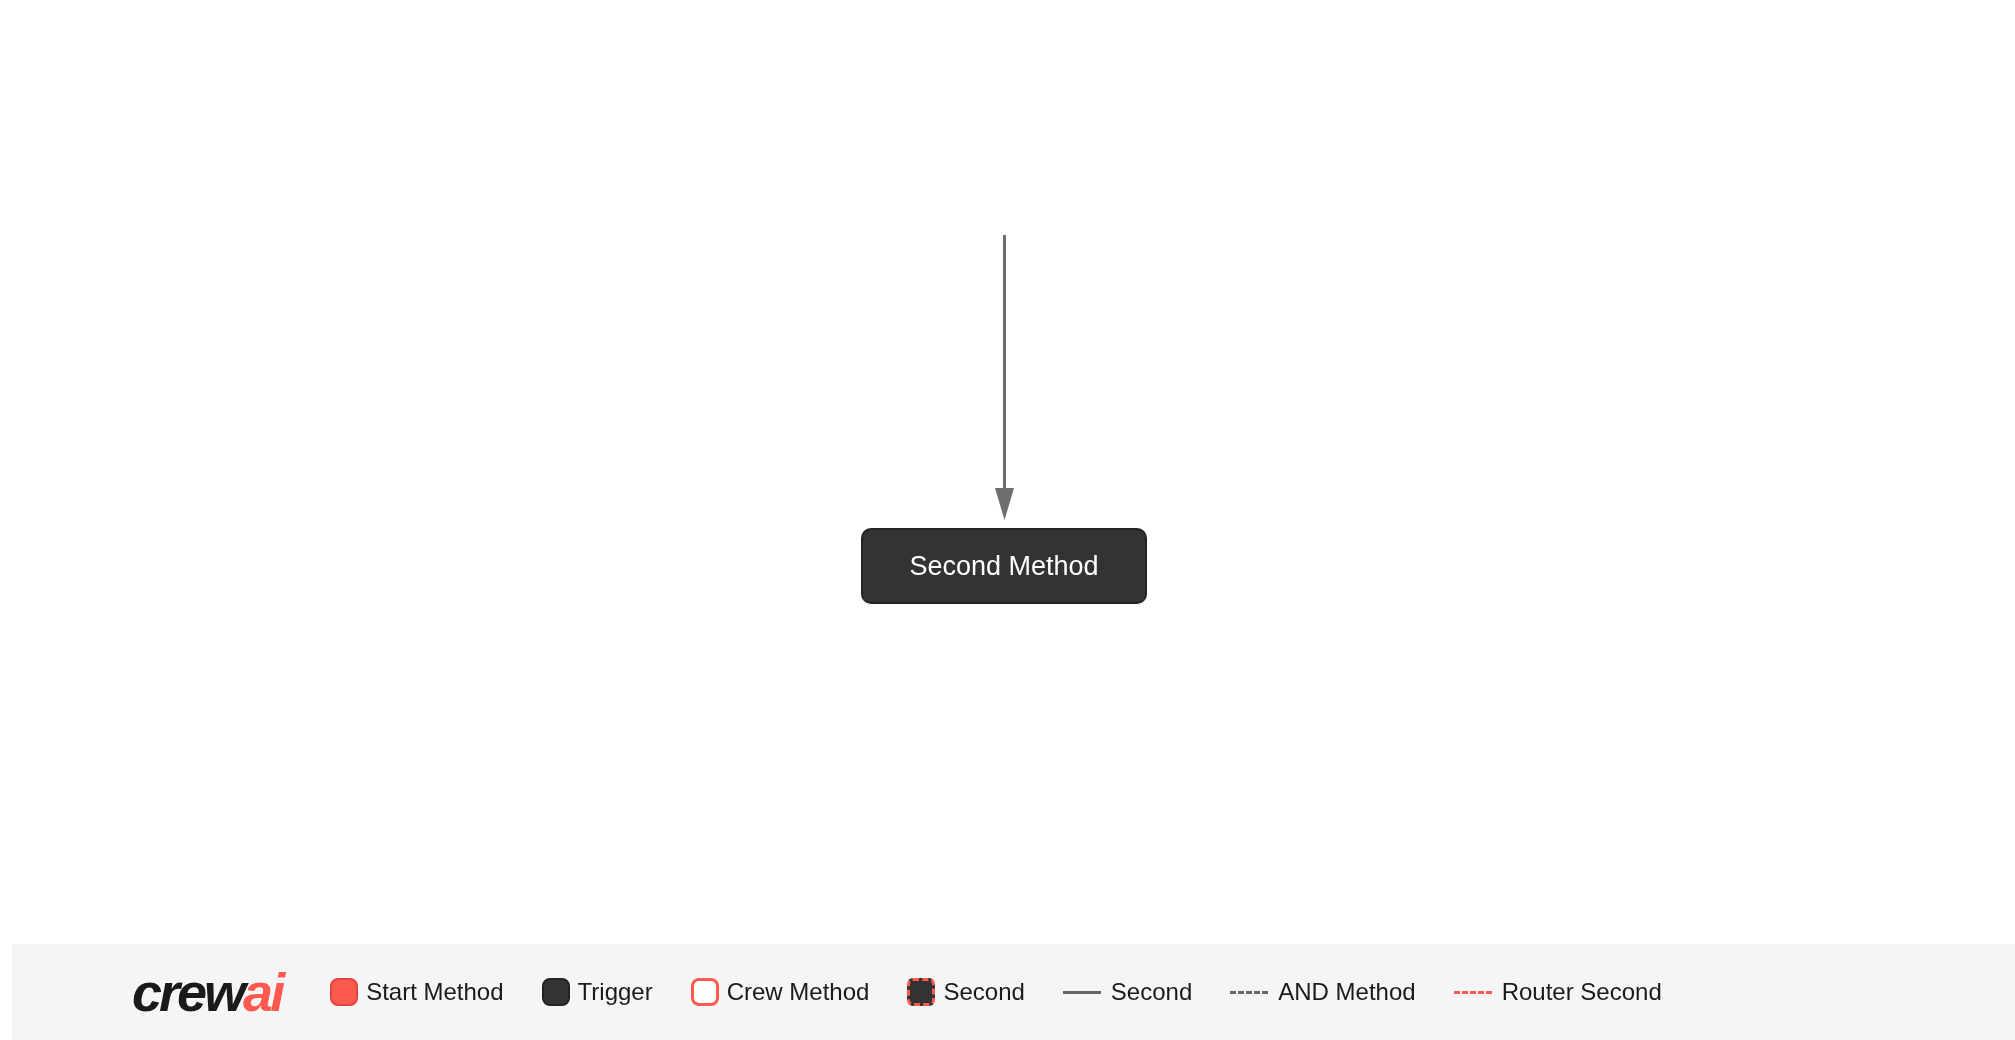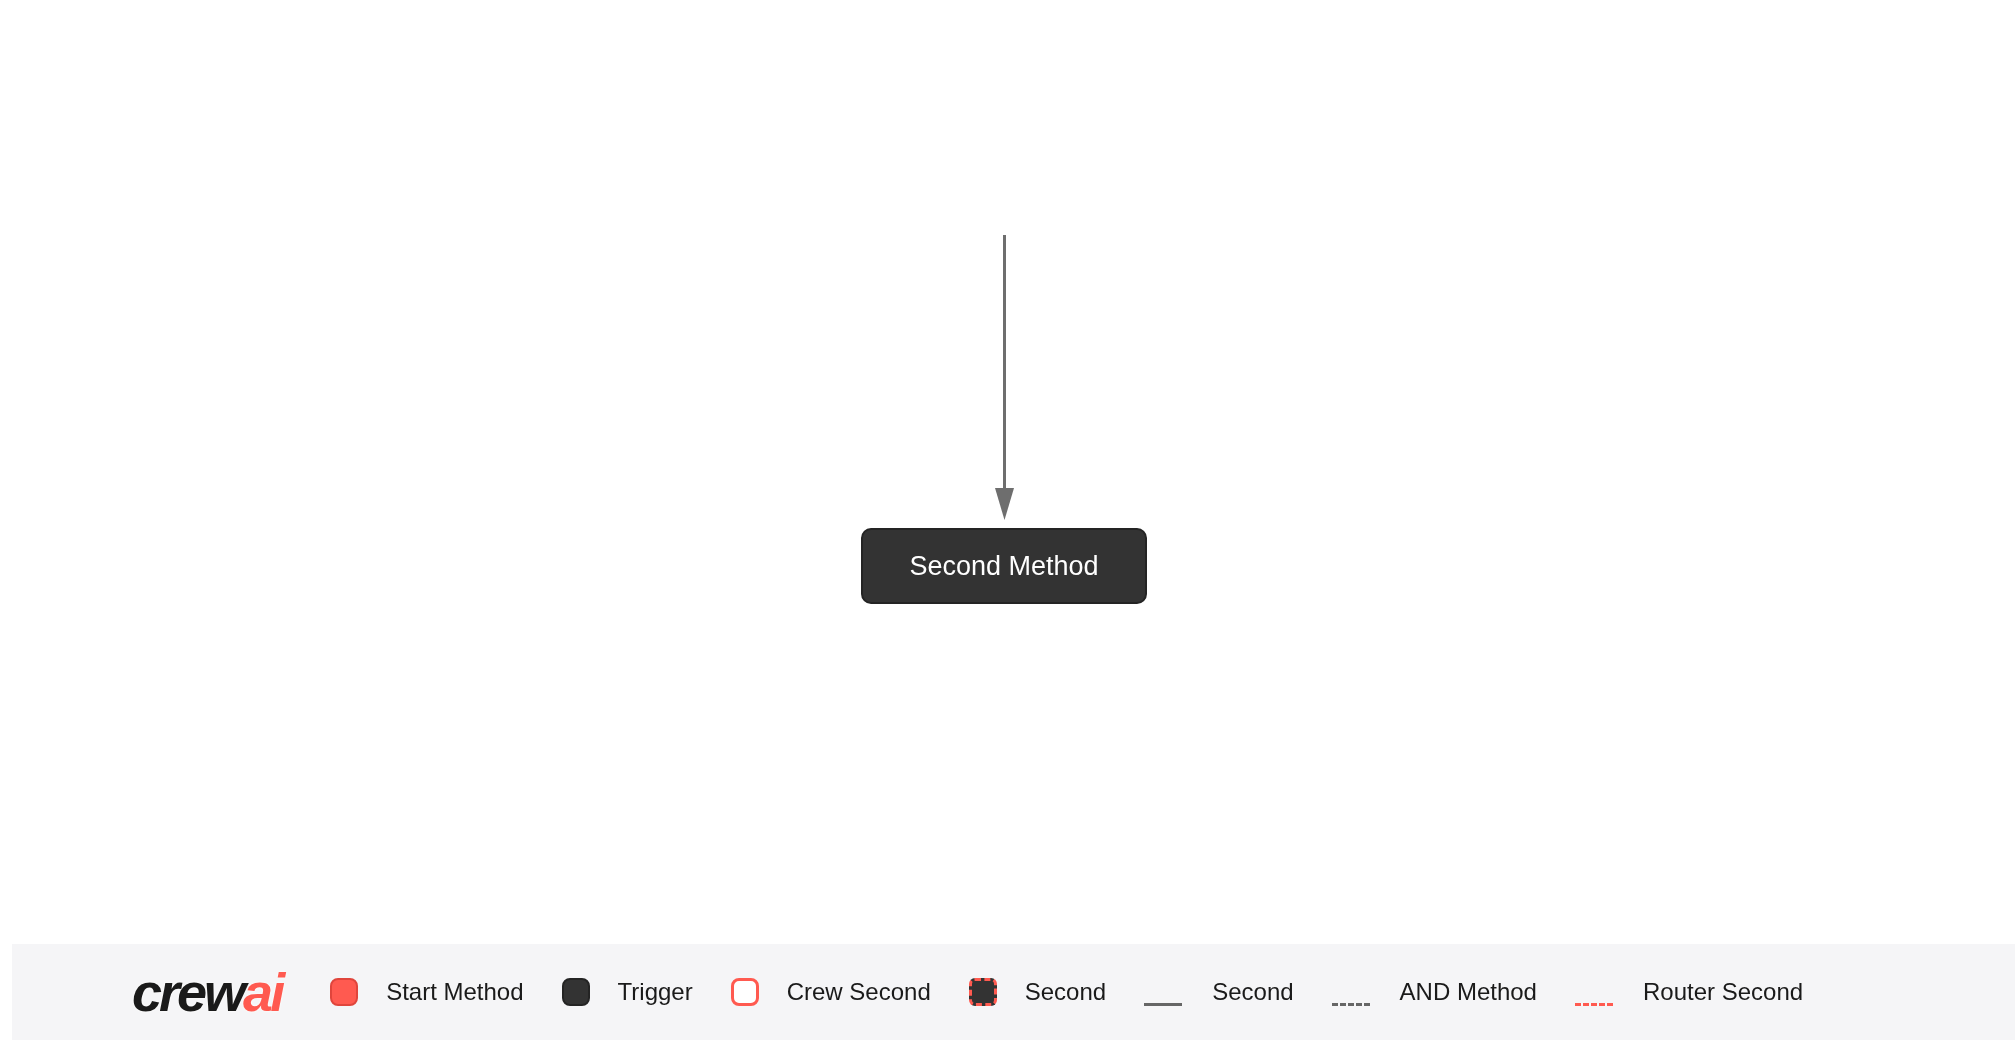--- a/index.html
+++ b/index.html
@@ -81,25 +81,24 @@
     letter-spacing: -3px;
     margin-right: 48px;
     line-height: 1;
     user-select: none;
     text-shadow: 0 0 3px #ffffff, 0 0 1px #ffffff;
   }
   .logo .logo-crew { color: #1a1a1a; }
   .logo .logo-ai   { color: #FF5A50; }
   .legend-item {
     display: flex;
-    align-items: flex-end;
+    align-items: center;
     margin-right: 38px;
     font-size: 24px;
     color: #1a1a1a;
-    gap: 20px;
   }
   .swatch {
     display: inline-block;
     box-sizing: border-box;
     margin-right: 8px;
   }
   .swatch-start {
     width: 28px; height: 28px;
     background: #FF5A50;
     border: 2px solid #E0453C;
@@ -161,21 +160,21 @@
       <span>Start Method</span>
     </div>
 
     <div class="legend-item">
       <span class="swatch swatch-method"></span>
       <span>Trigger</span>
     </div>
 
     <div class="legend-item">
       <span class="swatch swatch-crew"></span>
-      <span>Crew Second</span>
+      <span>Crew Method</span>
     </div>
 
     <div class="legend-item">
       <span class="swatch swatch-router"></span>
       <span>Second</span>
     </div>
 
     <div class="legend-item">
       <span class="swatch swatch-line swatch-trigger"></span>
       <span>Second</span>

